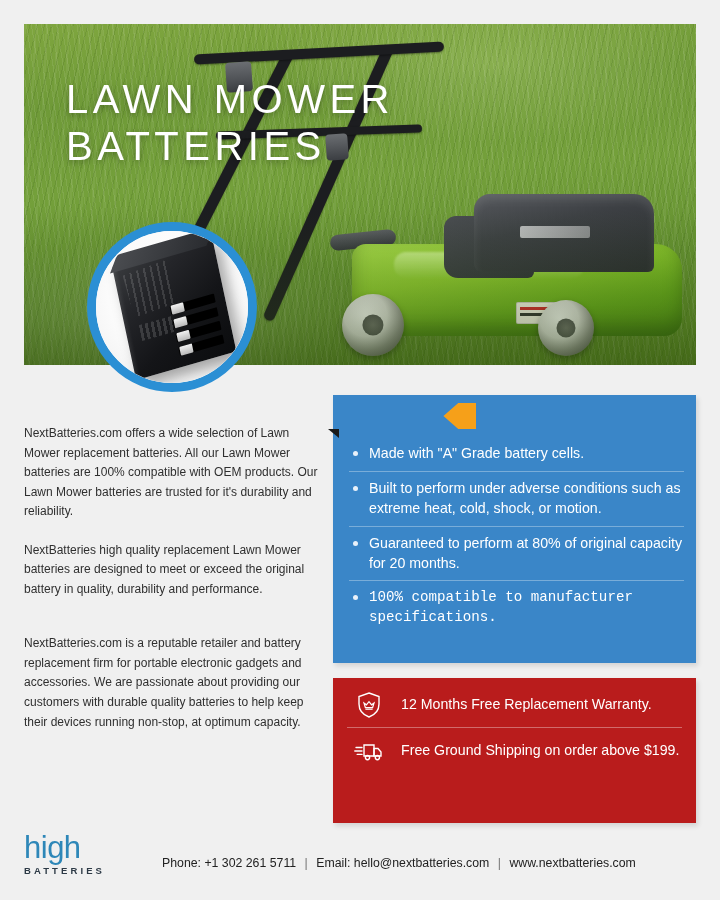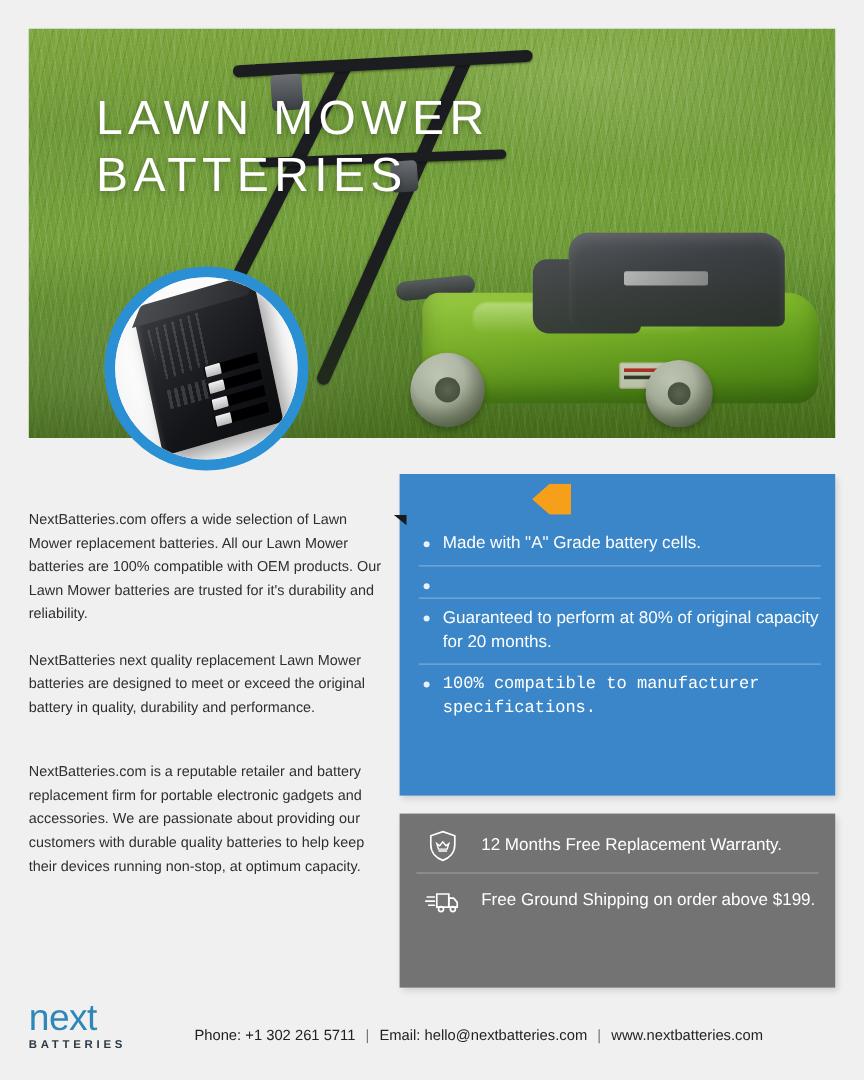--- a/index.html
+++ b/index.html
@@ -156,21 +156,21 @@
   .clamp {
     position: absolute;
     border-radius: 4px;
     background: linear-gradient(180deg, #6b6e72, #3b3e42);
   }
   .clamp.c1 { left: -98px; top: -112px; width: 26px; height: 30px; transform: rotate(-4deg); }
   .clamp.c2 { left: 2px;  top: -40px;  width: 22px; height: 26px; transform: rotate(-4deg); }
 
   .hero-title {
     position: absolute;
-    left: 56px;
+    left: 42px;
     top: 52px;
     color: #ffffff;
     font-size: 40px;
     line-height: 1.17;
     font-weight: 400;
     letter-spacing: 4.5px;
     text-shadow: 0 2px 6px rgba(0,0,0,.30);
     white-space: pre-line;
   }
 
@@ -332,21 +332,21 @@
     line-height: 1.40;
   }
 
   
   .benefits-panel {
     position: absolute;
     left: 333px;
     top: 678px;
     width: 363px;
     height: 145px;
-    background: #737373;
+    background: #b91c1c;
     box-shadow: 2px 3px 5px rgba(0,0,0,.12);
     padding: 5px 14px 5px 14px;
   }
   .benefit-row {
     display: flex;
     align-items: center;
     height: 45px;
     border-bottom: 1px solid rgba(255,255,255,.35);
   }
   .benefit-row:last-child { border-bottom: none; }
@@ -451,36 +451,37 @@
           <div class="bp-slot s4">
               <i></i>
             </div>
         </div>
       </div>
     </div>
   </div>
 
   <div class="body-copy">
     <p>NextBatteries.com offers a wide selection of Lawn Mower replacement batteries. All our Lawn Mower batteries are 100% compatible with OEM products. Our Lawn Mower batteries are trusted for it's durability and reliability.</p>
-    <p>NextBatteries next quality replacement Lawn Mower batteries are designed to meet or exceed the original battery in quality, durability and performance.</p>
+    <p>NextBatteries high quality replacement Lawn Mower batteries are designed to meet or exceed the original battery in quality, durability and performance.</p>
     <p>NextBatteries.com is a reputable retailer and battery replacement firm for portable electronic gadgets and accessories. We are passionate about providing our customers with durable quality batteries to help keep their devices running non-stop, at optimum capacity.</p>
   </div>
 
   <div class="features-panel">
     <div class="ribbon-fold"></div>
     <div class="ribbon">
       <span class="ribbon-label">FEATURES</span>
     </div>
     <ul class="feature-list">
       <li class="feature-item">
         <span class="feat-bullet"></span>
         <span class="feat-text">Made with "A" Grade battery cells.</span>
       </li>
       <li class="feature-item">
         <span class="feat-bullet"></span>
+        <span class="feat-text">Built to perform under adverse conditions such as extreme heat, cold, shock, or motion.</span>
       </li>
       <li class="feature-item">
         <span class="feat-bullet"></span>
         <span class="feat-text">Guaranteed to perform at 80% of original capacity for 20 months.</span>
       </li>
       <li class="feature-item">
         <span class="feat-bullet"></span>
         <span class="feat-text">100% compatible to manufacturer specifications.</span>
       </li>
     </ul>
@@ -512,21 +513,21 @@
         </svg>
       </span>
       <span class="benefit-text">Free Ground Shipping on order above $199.</span>
     </div>
 
 
   </div>
 
   <div class="footer">
     <div class="logo">
-      <div class="logo-word">next</div>
+      <div class="logo-word">high</div>
       <div class="logo-sub">BATTERIES</div>
     </div>
     <div class="contact">
       <span>Phone:</span>
       <span>+1 302 261 5711</span>
       <span class="sep">|</span>
       <span>Email:</span>
       <span>hello@nextbatteries.com</span>
       <span class="sep">|</span>
       <span>www.nextbatteries.com</span>

